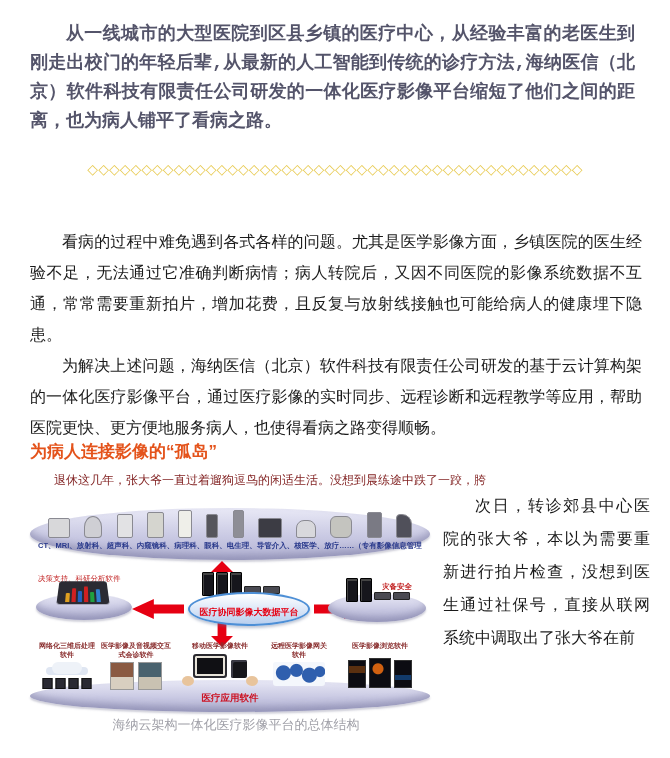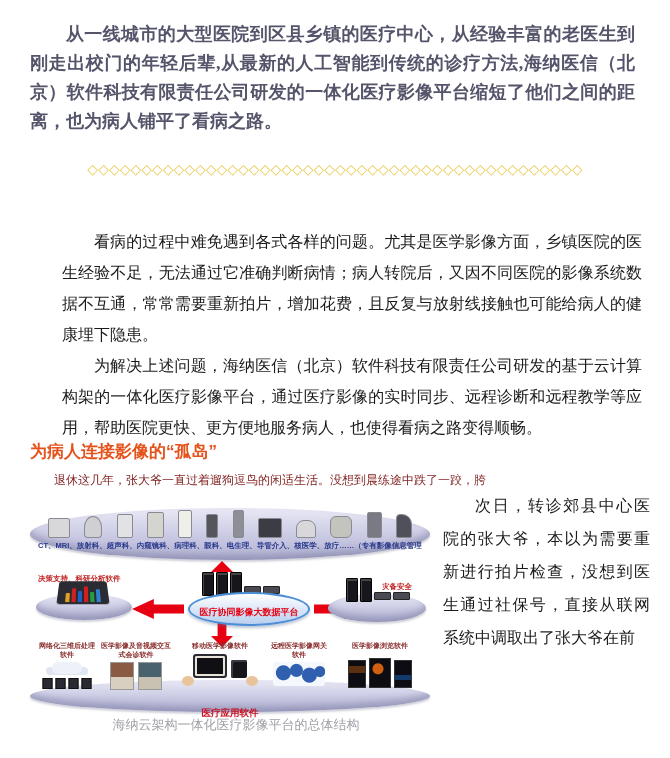--- a/index.html
+++ b/index.html
@@ -1,30 +1,30 @@
 <!DOCTYPE html>
 <html><head>
 <meta charset="utf-8">
 <style>
   html,body{margin:0;padding:0;background:#fff;}
   .page{position:relative;width:670px;height:758px;background:#ffffff;overflow:hidden;
         font-family:"Liberation Serif","DejaVu Serif",serif;}
   
   .intro{position:absolute;left:30px;right:35px;top:20px;
-         font-family:Liberation Serif, serif;
+         font-family:Liberation Mono, monospace;
          font-weight:bold;font-size:18px;line-height:29px;color:#54546a;
          text-indent:2em;text-align:justify;}
   
   .divider{position:absolute;left:10px;right:10px;top:160px;height:18px;
            color:#e7c94e;font-size:14px;line-height:18px;letter-spacing:0px;
            white-space:nowrap;overflow:hidden;text-align:center;
            font-family:"DejaVu Sans",sans-serif;}
   
   .bodytext{position:absolute;left:30px;right:28px;top:226px;
-            font-size:16px;line-height:31px;color:#1a1a1a;text-align:justify;margin-left:32px;}
+            font-size:16px;line-height:31px;color:#1a1a1a;text-align:justify;}
   .bodytext p{margin:0;text-indent:2em;}
   
   .heading{position:absolute;left:30px;top:440px;
            font-family:"Liberation Sans","DejaVu Sans",sans-serif;
            font-weight:bold;font-size:17px;color:#e4531b;}
   
   .story-line1{position:absolute;left:30px;width:614px;top:464px;
                font-size:12px;line-height:33px;color:#7f1d1d;text-indent:2em;
                white-space:nowrap;overflow:hidden;}
   .story-col{position:absolute;left:443px;width:207px;top:489px;
@@ -63,21 +63,21 @@
   .arrow-down{left:181px;top:121px;width:22px;height:26px;
             clip-path:polygon(30% 0,70% 0,70% 58%,100% 58%,50% 100%,0 58%,30% 58%);}
   .arrow-left{left:102px;top:99px;width:52px;height:20px;
             clip-path:polygon(0 50%,42% 0,42% 28%,100% 28%,100% 72%,42% 72%,42% 100%);}
   .arrow-right{left:284px;top:99px;width:52px;height:20px;
             clip-path:polygon(100% 50%,58% 0,58% 28%,0 28%,0 72%,58% 72%,58% 100%);}
   
   .left-platter{left:6px;top:94px;width:96px;height:26px;}
   .left-label{position:absolute;left:8px;top:74px;width:110px;
               font-family:"Liberation Sans","DejaVu Sans",sans-serif;
-              font-size:7.5px;color:#c22323;font-weight:bold;white-space:nowrap;}
+              font-size:7.5px;color:#c22323;font-weight:normal;white-space:nowrap;}
   .chart-icon{position:absolute;left:28px;top:80px;width:50px;height:24px;
               background:#2b2b33;border-radius:3px;display:flex;align-items:flex-end;
               justify-content:center;gap:2px;padding:2px 4px;box-sizing:border-box;
               transform:perspective(60px) rotateX(18deg);}
   .chart-icon i{display:inline-block;width:4px;border-radius:1px 1px 0 0;}
   .chart-icon i:nth-child(1){height:9px;background:#e0a020;}
   .chart-icon i:nth-child(2){height:14px;background:#d02020;}
   .chart-icon i:nth-child(3){height:11px;background:#2060c0;}
   .chart-icon i:nth-child(4){height:16px;background:#d02020;}
   .chart-icon i:nth-child(5){height:10px;background:#20a040;}
@@ -97,21 +97,21 @@
   .servers-center{left:172px;top:72px;}
   .servers-right{left:316px;top:78px;}
   .right-platter{left:298px;top:94px;width:98px;height:28px;}
   .right-label{position:absolute;left:352px;top:82px;
               font-family:"Liberation Sans","DejaVu Sans",sans-serif;
               font-size:7.5px;color:#c22323;font-weight:bold;white-space:nowrap;}
   
   .bottom-ellipse{left:0;top:180px;width:400px;height:32px;}
   .platform-label{position:absolute;left:0;top:192px;width:400px;text-align:center;
               font-family:"Liberation Sans","DejaVu Sans",sans-serif;
-              font-size:9.5px;font-weight:bold;color:#cc1122;margin-top:15px;}
+              font-size:9.5px;font-weight:bold;color:#cc1122;}
   .bgroup{position:absolute;top:142px;text-align:center;
               font-family:"Liberation Sans","DejaVu Sans",sans-serif;}
   .blabel{font-size:7px;line-height:8.5px;color:#8b3030;font-weight:bold;}
   .bicon{margin-top:3px;height:34px;position:relative;}
   .cloud{position:absolute;left:50%;transform:translateX(-50%);top:0;width:30px;height:12px;
          background:#eef2f8;border-radius:8px;box-shadow:-8px 3px 0 -2px #dfe6f2,8px 3px 0 -2px #dfe6f2;}
   .mini-row{position:absolute;left:50%;transform:translateX(-50%);top:16px;display:flex;gap:3px;}
   .mini-row i{width:8px;height:9px;background:#2a2a33;border:1px solid #111;}
   .photo{display:inline-block;width:22px;height:26px;border:1px solid #999;margin:0 2px;}
   .photo.p1{background:linear-gradient(#8a5a42 55%,#d8cfc0 55%);}

